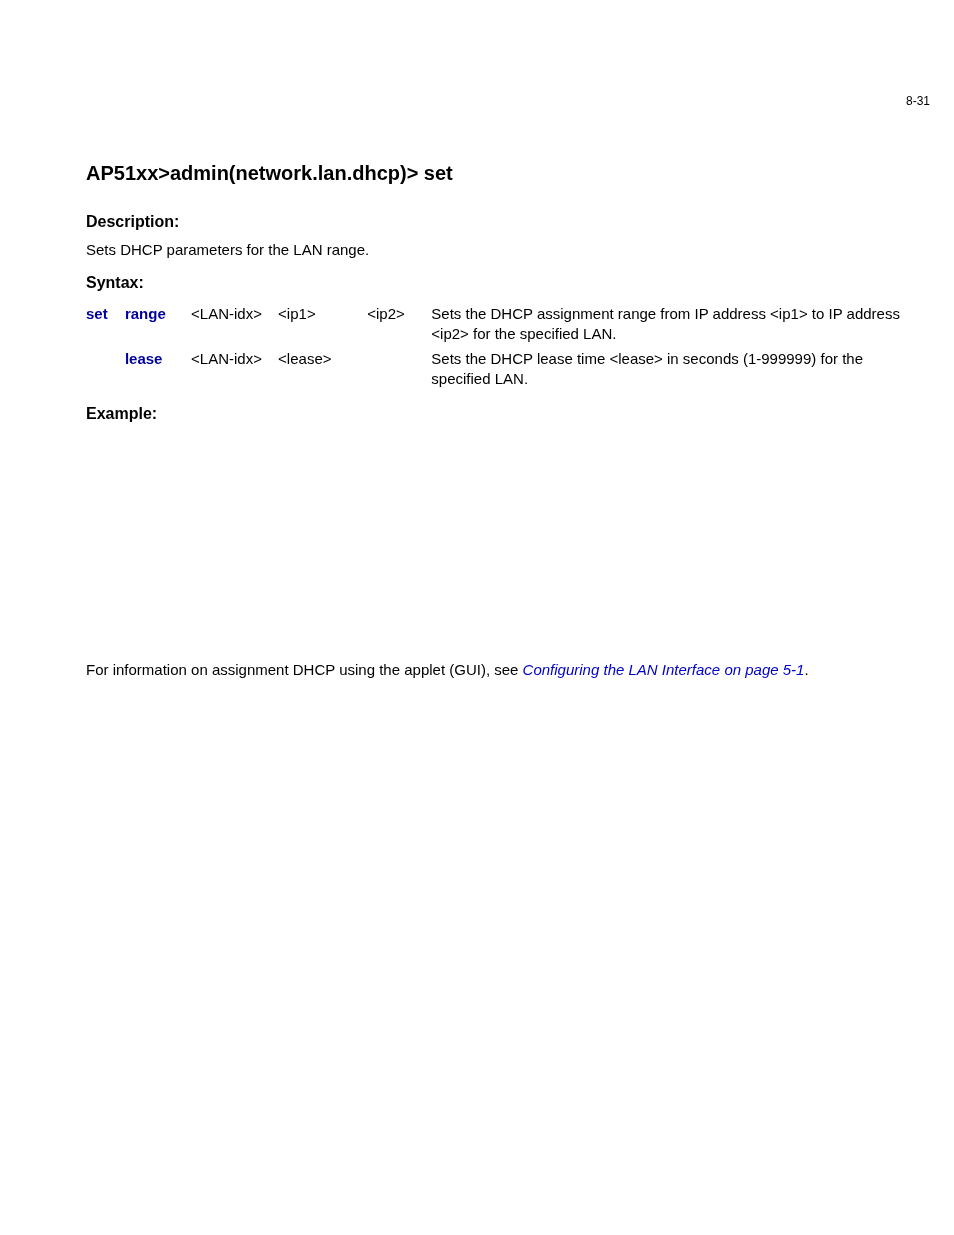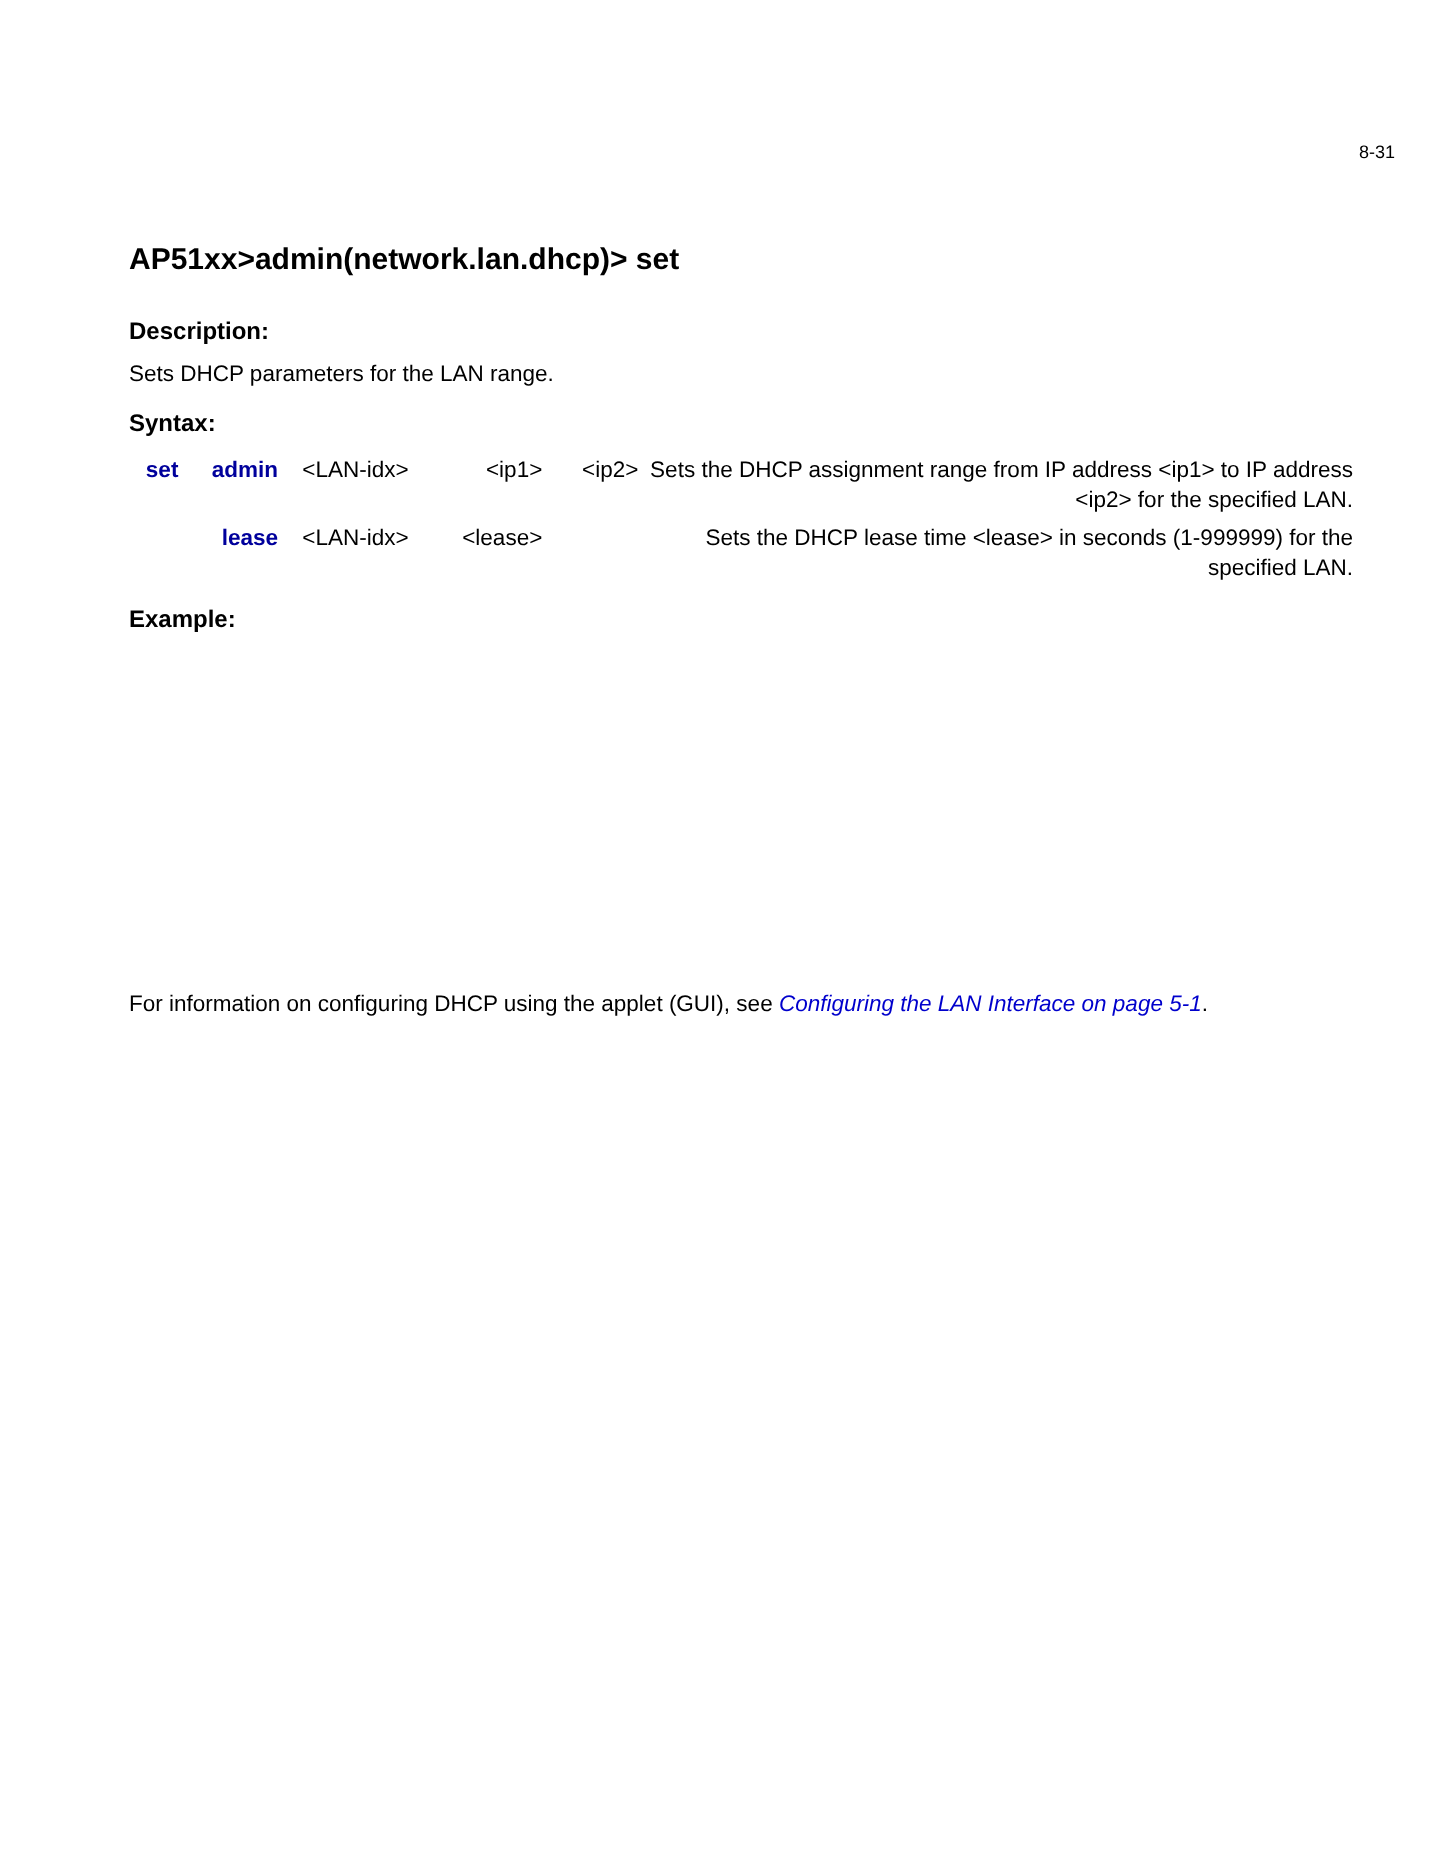--- a/index.html
+++ b/index.html
@@ -41,21 +41,20 @@
   .description-text {
     font-size: 15px;
     margin-bottom: 16px;
     color: #000;
   }
   .syntax-table {
     border-collapse: collapse;
     margin-top: 8px;
     margin-bottom: 6px;
     font-size: 15px;
-    text-align: right;
   }
   .syntax-table td {
     padding: 2px 6px 2px 0;
     vertical-align: top;
     line-height: 1.35;
   }
   .kw {
     color: #00009c;
     font-weight: bold;
     padding-right: 8px;
@@ -97,21 +96,21 @@
 
   <div class="section-heading">Description:</div>
   <div class="description-text">Sets DHCP parameters for the LAN range.</div>
 
   <div class="section-heading">Syntax:</div>
 
   <table class="syntax-table">
     <tbody>
         <tr>
       <td class="kw col-cmd">set</td>
-      <td class="kw col-sub">admin</td>
+      <td class="kw col-sub">range</td>
       <td class="arg col-a1">&lt;LAN-idx&gt;</td>
       <td class="arg col-a2">&lt;ip1&gt;</td>
       <td class="arg col-a3">&lt;ip2&gt;</td>
       <td class="desc col-desc">
         <span>Sets the DHCP assignment range from IP address &lt;ip1&gt; to IP address &lt;ip2&gt; for the specified LAN.</span><span class="bold-inline"></span><span></span>
       </td>
     </tr>
     <tr>
       <td class="kw col-cmd"></td>
       <td class="kw col-sub">lease</td>
@@ -121,15 +120,15 @@
       <td class="desc col-desc">
         <span>Sets the DHCP lease time &lt;lease&gt; in seconds (</span><span class="bold-inline">1-999999</span><span>) for the specified LAN.</span>
       </td>
     </tr>
   </tbody>
     </table>
 
   <div class="section-heading">Example:</div>
 
   <div class="footer-para">
-    <span>For information on configuring DHCP using the applet (GUI), see </span><span class="link">Configuring the LAN Interface on page 5-1</span><span>.</span>
+    <span>For information on assignment DHCP using the applet (GUI), see </span><span class="link">Configuring the LAN Interface on page 5-1</span><span>.</span>
   </div>
 </div>
 
 </body></html>

